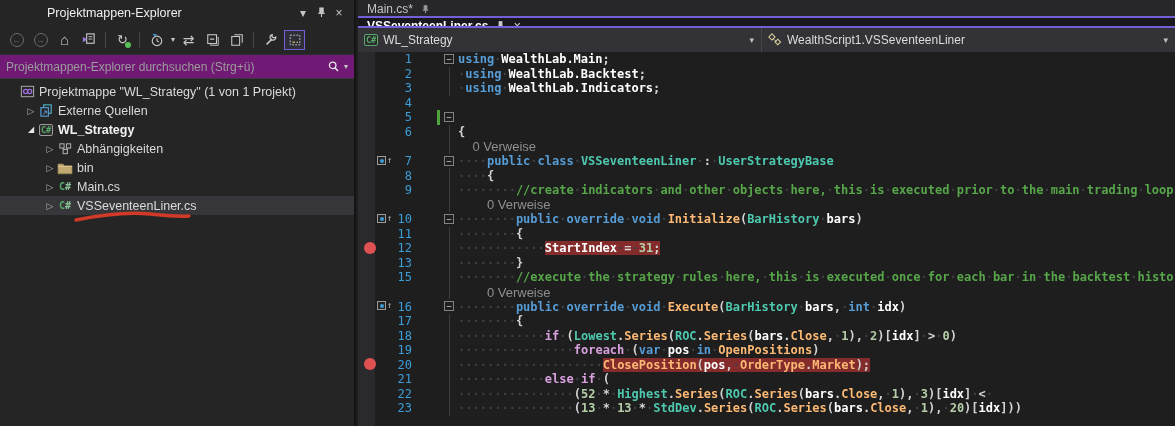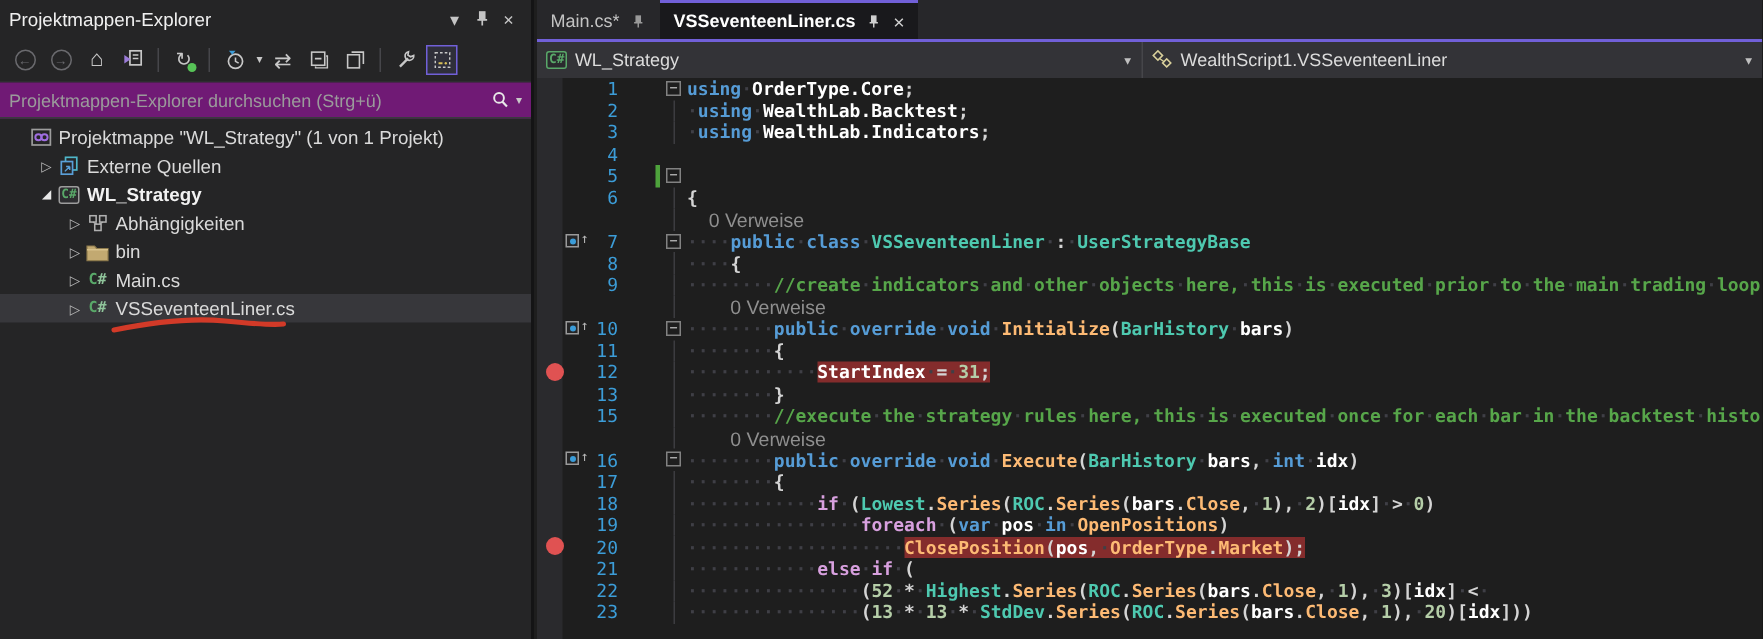--- a/index.html
+++ b/index.html
@@ -2,21 +2,21 @@
 <html><head>
 <meta charset="utf-8">
 <style>
   html,body{margin:0;padding:0;background:#161617;}
   *{box-sizing:border-box;}
   .app{position:relative;width:1175px;height:426px;background:#1e1e1e;overflow:hidden;
        font-family:"Liberation Sans",sans-serif;color:#dcdcdc;}
   
   .panel{position:absolute;left:0;top:0;width:356px;height:426px;background:#252526;border-right:2px solid #141415;}
   .panel-header{height:25px;display:flex;align-items:center;padding:0 6px;}
-  .panel-title{font-size:12.5px;color:#f0f0f0;flex:1;}
+  .panel-title{font-size:12.5px;color:#f0f0f0;flex:1;margin-left:41px;}
   .hdr-ico{width:18px;height:18px;display:flex;align-items:center;justify-content:center;color:#c5c5c5;font-size:12px;cursor:default;}
   .panel-toolbar{height:30px;display:flex;align-items:center;padding:0 6px;gap:3px;border-bottom:1px solid #2d2d30;}
   .tb{width:21px;height:20px;display:flex;align-items:center;justify-content:center;color:#c8c8c8;font-size:13px;position:relative;}
   .tb.dis{color:#6a6a6e;}
   .tb .circ{width:14px;height:14px;border:1px solid #6a6a6e;border-radius:50%;display:flex;align-items:center;justify-content:center;font-size:9px;color:#6a6a6e;}
   .tb-sep{width:1px;height:16px;background:#46464a;margin:0 3px;}
   .tb.active{border:1px solid #7160d8;background:#2f2f3a;}
   .greendot{position:absolute;right:2px;bottom:2px;width:6px;height:6px;border-radius:50%;background:#57c357;}
   .tbchev{font-size:8px;color:#c8c8c8;margin-left:1px;}
   .panel-search{height:24px;margin:0;display:flex;align-items:center;background:#701a75;border-bottom:1px solid #3a3a3e;padding:0 6px;}
@@ -25,21 +25,21 @@
   .trow{height:19px;display:flex;align-items:center;font-size:12.5px;color:#dadada;position:relative;}
   .trow.sel{background:#37373b;}
   .trow .exp{width:12px;text-align:center;color:#b5b5b5;font-size:9px;flex:none;}
   .trow .ticon{width:18px;height:16px;display:flex;align-items:center;justify-content:center;flex:none;margin-right:3px;}
   .trow.bold .tlabel{font-weight:bold;color:#f2f2f2;}
   .csfileico{font-family:"DejaVu Sans Mono",monospace;font-size:10px;font-weight:bold;color:#59a869;}
   .csfileico i{font-style:normal;color:#8fc49a;}
   .red-underline{position:absolute;left:0;top:0;pointer-events:none;}
   
   .editor{position:absolute;left:358px;top:0;right:0;height:426px;background:#1e1e1e;}
-  .tabstrip{position:absolute;left:0;top:0;right:0;height:26px;background:#27272a;display:flex;align-items:stretch;}
+  .tabstrip{position:absolute;left:0;top:0;right:0;height:26px;background:#27272a;display:flex;align-items:stretch;flex-direction:column;}
   .tab{display:flex;align-items:center;padding:0 9px;font-size:12px;gap:7px;}
   .tab.inactive{color:#c3c3c3;margin-top:2px;}
   .tab.active{background:#19191c;border-top:2px solid #7160d8;color:#ffffff;font-weight:bold;}
   .tab .pin svg{display:block;}
   .tab .closex{color:#d0d0d0;font-size:13px;font-weight:normal;}
   .accentline{position:absolute;left:0;right:0;top:26px;height:2px;background:#7160d8;}
   .navbar{position:absolute;left:0;right:0;top:28px;height:24px;background:#333337;display:flex;}
   .nav-dd{display:flex;align-items:center;font-size:12px;color:#dcdcdc;padding:0 6px;gap:5px;position:relative;}
   .nav-dd .chev{position:absolute;right:7px;font-size:9px;color:#c0c0c0;}
   .nav-left{width:404px;border-right:1px solid #46464a;}
@@ -278,21 +278,21 @@
             </svg>
         </span>
         <span>WealthScript1.VSSeventeenLiner</span>
         <span class="chev">▾</span>
       </div>
     </div>
 
     <div class="code">
       <div class="marginstrip"></div>
       <div>
-          <div class="crow"><span class="gm"></span><span class="ln">1</span><span class="fold"><span class="fbox">−</span></span><span class="ctext"><span class="k">using<span class="sp">·</span></span><span class="b">OrderType.Core</span><span class="p">;</span></span></div>
+          <div class="crow"><span class="gm"></span><span class="ln">1</span><span class="fold"><span class="fbox">−</span></span><span class="ctext"><span class="k">using<span class="sp">·</span></span><span class="b">WealthLab.Main</span><span class="p">;</span></span></div>
           <div class="crow"><span class="gm"></span><span class="ln">2</span><span class="fold gline"></span><span class="ctext"><span class="p"><span class="sp">·</span></span><span class="k">using<span class="sp">·</span></span><span class="b">WealthLab.Backtest</span><span class="p">;</span></span></div>
           <div class="crow"><span class="gm"></span><span class="ln">3</span><span class="fold gline"></span><span class="ctext"><span class="p"><span class="sp">·</span></span><span class="k">using<span class="sp">·</span></span><span class="b">WealthLab.Indicators</span><span class="p">;</span></span></div>
           <div class="crow"><span class="gm"></span><span class="ln">4</span><span class="fold"></span><span class="ctext"></span></div>
           <div class="crow"><span class="gm"></span><span class="ln">5</span><span class="fold"><span class="chgbar"></span><span class="fbox">−</span></span></div>
           <div class="crow"><span class="gm"></span><span class="ln">6</span><span class="fold gline"></span><span class="ctext"><span class="p">{</span></span></div>
           <div class="crow"><span class="gm"></span><span class="ln"></span><span class="fold gline"></span><span class="ctext cl">    0 Verweise</span></div>
           <div class="crow"><span class="gm"><span class="mic"><span class="micbox"></span><span class="micarr">↑</span></span></span><span class="ln">7</span><span class="fold"><span class="fbox">−</span></span><span class="ctext"><span class="p"><span class="sp">·</span><span class="sp">·</span><span class="sp">·</span><span class="sp">·</span></span><span class="k">public<span class="sp">·</span>class<span class="sp">·</span></span><span class="t">VSSeventeenLiner</span><span class="p"><span class="sp">·</span>:<span class="sp">·</span></span><span class="t">UserStrategyBase</span></span></div>
           <div class="crow"><span class="gm"></span><span class="ln">8</span><span class="fold gline"></span><span class="ctext"><span class="p"><span class="sp">·</span><span class="sp">·</span><span class="sp">·</span><span class="sp">·</span>{</span></span></div>
           <div class="crow"><span class="gm"></span><span class="ln">9</span><span class="fold gline"></span><span class="ctext"><span class="p"><span class="sp">·</span><span class="sp">·</span><span class="sp">·</span><span class="sp">·</span><span class="sp">·</span><span class="sp">·</span><span class="sp">·</span><span class="sp">·</span></span><span class="cm">//create<span class="sp">·</span>indicators<span class="sp">·</span>and<span class="sp">·</span>other<span class="sp">·</span>objects<span class="sp">·</span>here,<span class="sp">·</span>this<span class="sp">·</span>is<span class="sp">·</span>executed<span class="sp">·</span>prior<span class="sp">·</span>to<span class="sp">·</span>the<span class="sp">·</span>main<span class="sp">·</span>trading<span class="sp">·</span>loop</span></span></div>
           <div class="crow"><span class="gm"></span><span class="ln"></span><span class="fold gline"></span><span class="ctext cl">        0 Verweise</span></div>

